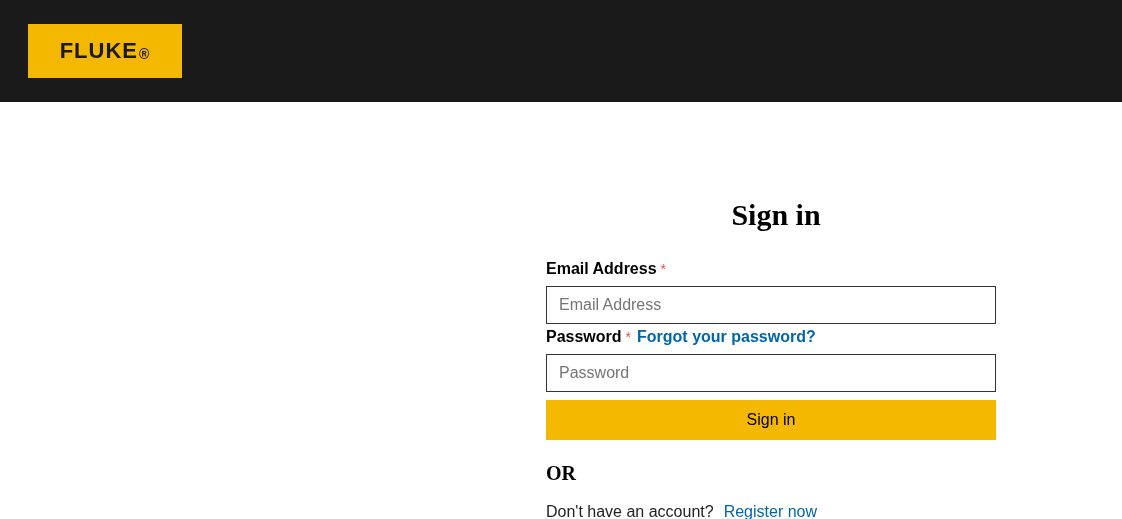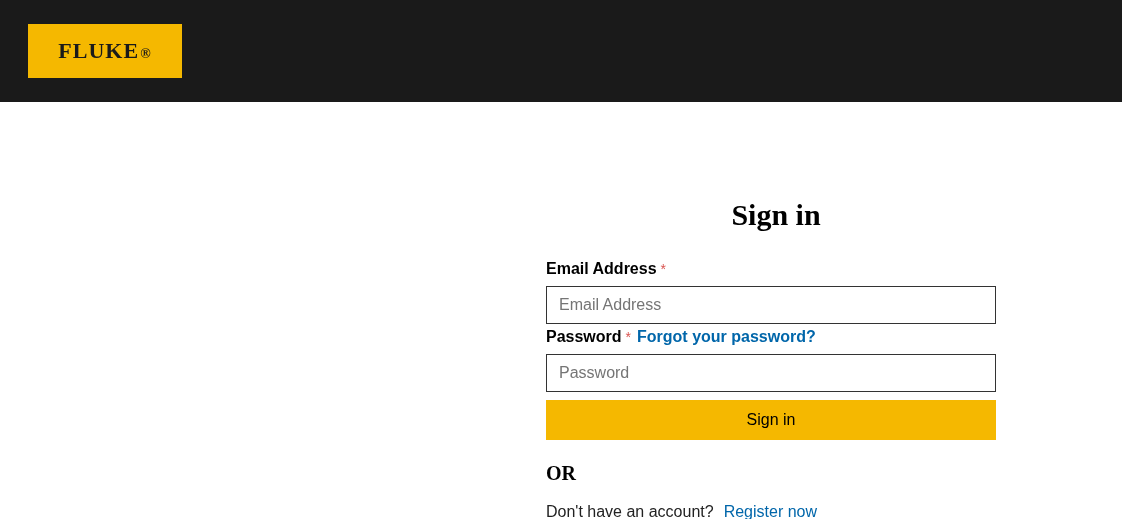--- a/index.html
+++ b/index.html
@@ -20,21 +20,21 @@
       align-items: center;
       padding-left: 28px;
     }
     .logo {
       background: #f5b800;
       width: 154px;
       height: 54px;
       display: flex;
       align-items: center;
       justify-content: center;
-      font-family: Liberation Serif, serif;
+      font-family: Liberation Sans, sans-serif;
       font-weight: 900;
       font-size: 22px;
       letter-spacing: 1px;
       color: #1a1a1a;
     }
     .logo-dot {
       font-weight: 900;
       font-size: 14px;
       margin-left: 1px;
       position: relative;

